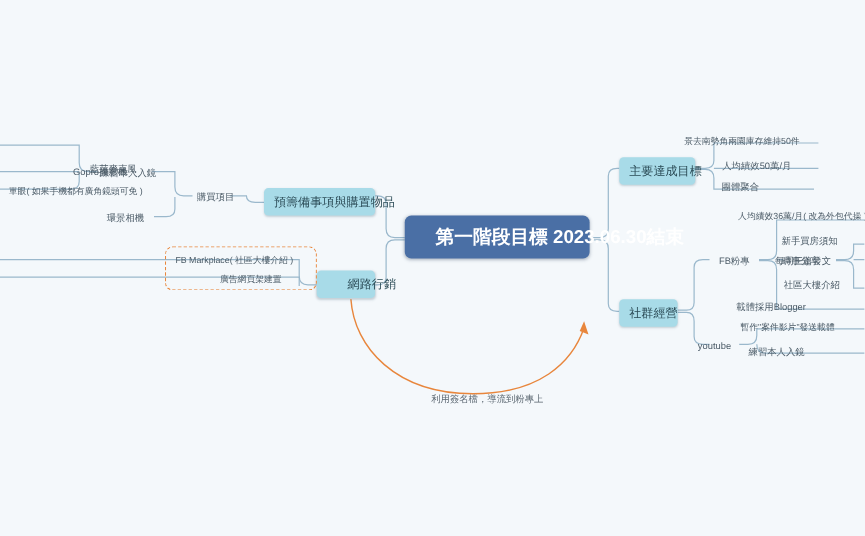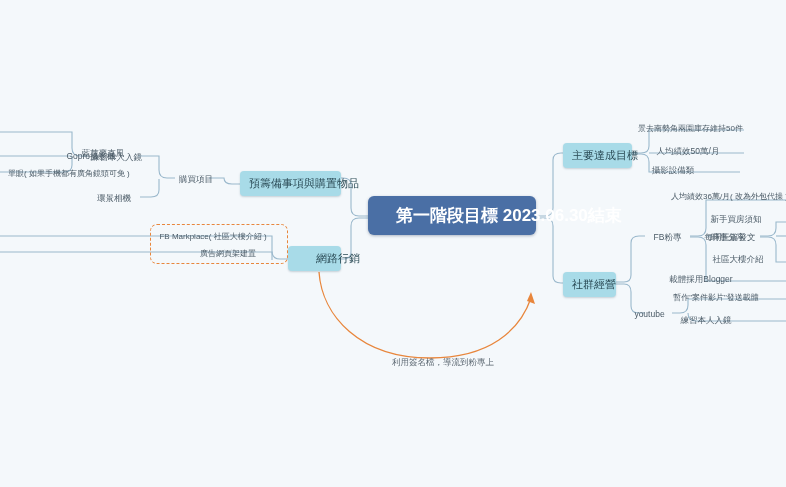--- a/index.html
+++ b/index.html
@@ -112,23 +112,23 @@
     <g fill="none" stroke="#e8863c" stroke-width="1.3">
       <path d="M319 272 C322 316 360 358 430 358 C490 358 520 330 531 298"></path>
     </g>
     <polygon points="531,292 535,304 527,301" fill="#e8863c"></polygon>
   </svg>
 
   <div class="node root" style="left:368px;top:196px;width:168px;">第一階段目標 2023.06.30結束</div>
 
   <div class="node l1" style="left:563px;top:143px;width:69px;">主要達成目標</div>
 
-  <div class="node leaf sm" style="left:619px;top:121px;width:102px;margin-left:16px;">景去南勢角兩園庫存維持50件</div>
+  <div class="node leaf sm" style="left:619px;top:121px;width:102px;">景去南勢角兩園庫存維持50件</div>
   <div class="node leaf" style="left:645px;top:144px;width:86px;">人均績效50萬/月</div>
-  <div class="node leaf" style="left:645px;top:163px;width:56px;">攝影設備類</div>
+  <div class="node leaf" style="left:645px;top:163px;width:56px;">團體聚合</div>
 
   <div class="node l1" style="left:563px;top:272px;width:53px;">社群經營</div>
 
   <div class="node leaf" style="left:645px;top:230px;width:45px;">FB粉專</div>
 
   <div class="node leaf sm" style="left:668px;top:189px;width:118px;">人均績效36萬/月( 改為外包代操 )</div>
 
   <div class="node leaf" style="left:700px;top:230px;width:60px;">每周三篇發文</div>
 
   <div class="node leaf" style="left:702px;top:212px;width:68px;">新手買房須知</div>

